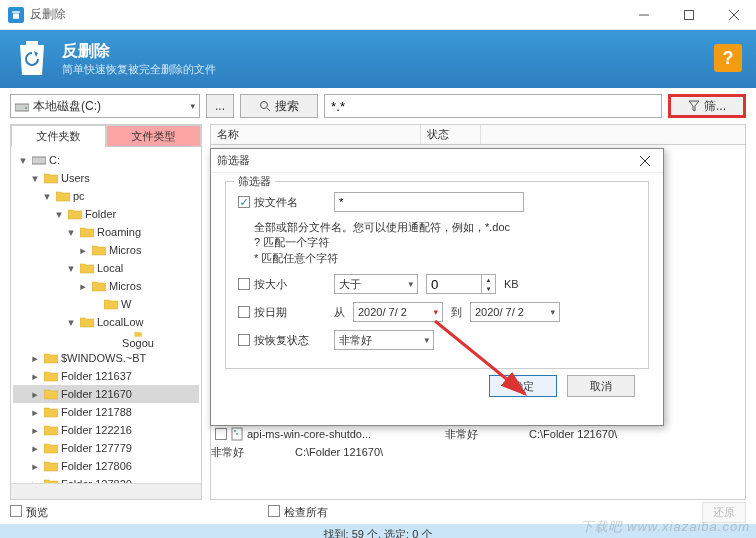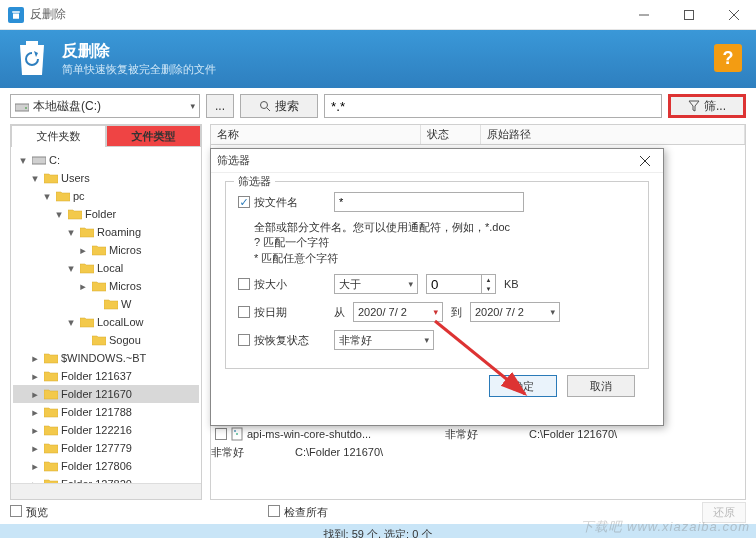--- a/index.html
+++ b/index.html
@@ -27,21 +27,21 @@
 .sq-btn { width: 28px; height: 24px; border: 1px solid #adadad; background: #f0f0f0; display: flex; align-items: center; justify-content: center; }
 .search-btn { width: 78px; height: 24px; border: 1px solid #adadad; background: #f0f0f0; display: flex; align-items: center; justify-content: center; gap: 4px; }
 .pattern-input { flex: 1; height: 24px; border: 1px solid #adadad; padding: 0 6px; }
 .filter-btn { width: 78px; height: 24px; border: 3px solid #d33; background: #f0f0f0; display: flex; align-items: center; justify-content: center; gap: 4px; }
 
 .main { display: flex; height: 376px; padding: 0 10px; gap: 8px; }
 .left-panel { width: 192px; display: flex; flex-direction: column; border: 1px solid #d0d0d0; }
 .tabs { display: flex; height: 22px; }
 .tab { flex: 1; border: 1px solid #d0d0d0; background: #fff; display: flex; align-items: center; justify-content: center; font-size: 11px; }
 .tab.active { background: #fff; border-bottom: none; }
-.tab.inactive { background: #ef4444; font-weight: bold; }
+.tab.inactive { background: #fca5a5; }
 .tree { flex: 1; overflow: auto; padding: 4px 2px; position: relative; }
 .tree-item { display: flex; align-items: center; height: 18px; font-size: 11px; white-space: nowrap; }
 .tree-item .toggle { width: 12px; display: inline-flex; justify-content: center; color: #666; }
 .tree-item .folder-icon { width: 14px; height: 12px; margin: 0 3px; }
 .tree-item.selected { background: #d8d8d8; }
 .tree ::-webkit-scrollbar { width: 16px; height: 16px; }
 .scrollbar-x { height: 16px; background: #f0f0f0; border-top: 1px solid #ddd; }
 
 .right-panel { flex: 1; display: flex; flex-direction: column; border: 1px solid #d0d0d0; position: relative; }
 .list-header { height: 20px; display: flex; border-bottom: 1px solid #d0d0d0; background: #fafafa; }
@@ -232,21 +232,21 @@
           </svg>
           <span>W</span>
         </div>
         <div class="tree-item" style="padding-left: 52px;">
           <span class="toggle">▾</span>
           <svg class="folder-icon" viewBox="0 0 14 12">
             <path class="folder-svg" d="M0 2h5l1 1h8v8H0z"></path>
           </svg>
           <span>LocalLow</span>
         </div>
-        <div class="tree-item" style="padding-left: 64px;">
+        <div class="tree-item" style="padding-left: 64px; flex-direction: column;">
           <span class="toggle"></span>
           <svg class="folder-icon" viewBox="0 0 14 12">
             <path class="folder-svg" d="M0 2h5l1 1h8v8H0z"></path>
           </svg>
           <span>Sogou</span>
         </div>
         <div class="tree-item" style="padding-left: 16px;">
           <span class="toggle">▸</span>
           <svg class="folder-icon" viewBox="0 0 14 12">
             <path class="folder-svg" d="M0 2h5l1 1h8v8H0z"></path>
@@ -303,21 +303,20 @@
           <span>Folder 127820</span>
         </div>
       </div>
     <div class="scrollbar-x"></div>
   </div>
 
   <div class="right-panel">
     <div class="list-header">
       <div class="col" style="width:210px">名称</div>
       <div class="col" style="width:60px">状态</div>
-      <div class="col" style="flex:1">原始路径</div>
     </div>
     <div class="list-body" id="listbody" style="padding-top:280px">
         <div class="list-row">
           <div class="c1">
             <span class="chk"></span>
             <svg class="file-icon" viewBox="0 0 14 14">
               <rect x="2" y="1" width="10" height="12" fill="#fff" stroke="#888"></rect>
               <circle cx="5" cy="4" r="1" fill="#59b"></circle>
               <circle cx="7" cy="7" r="1" fill="#5b9"></circle>
             </svg>

